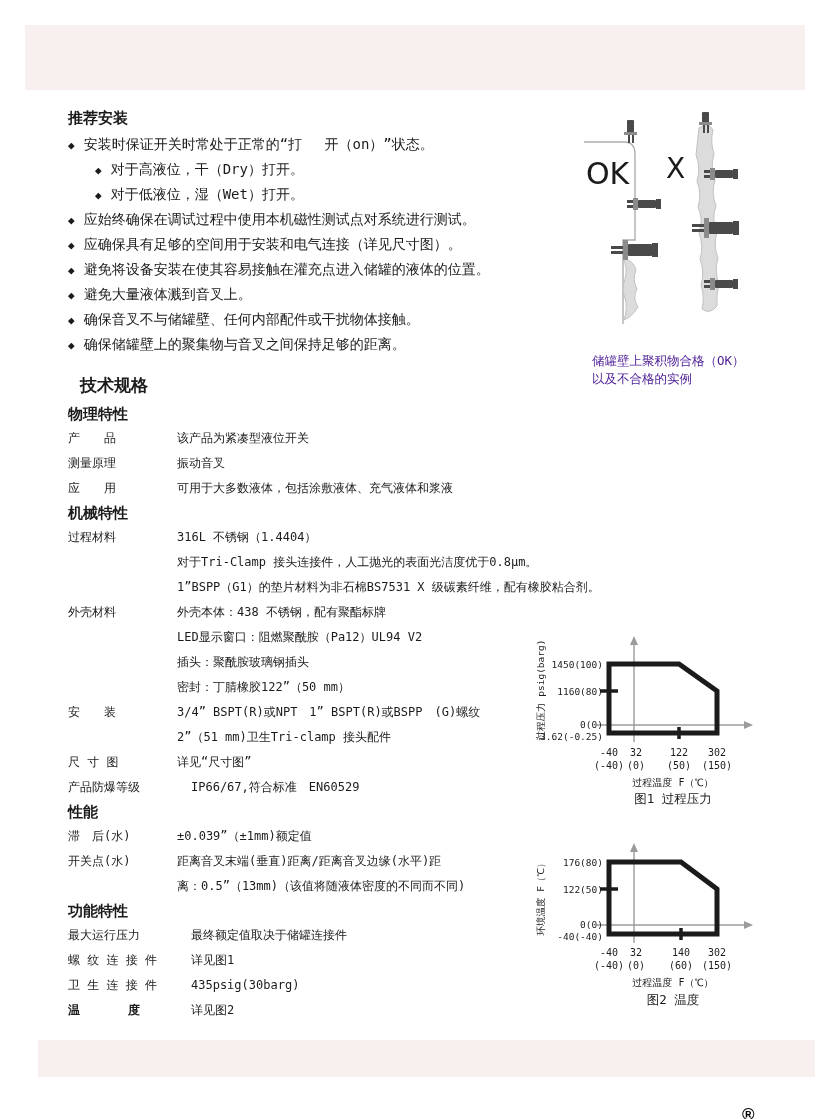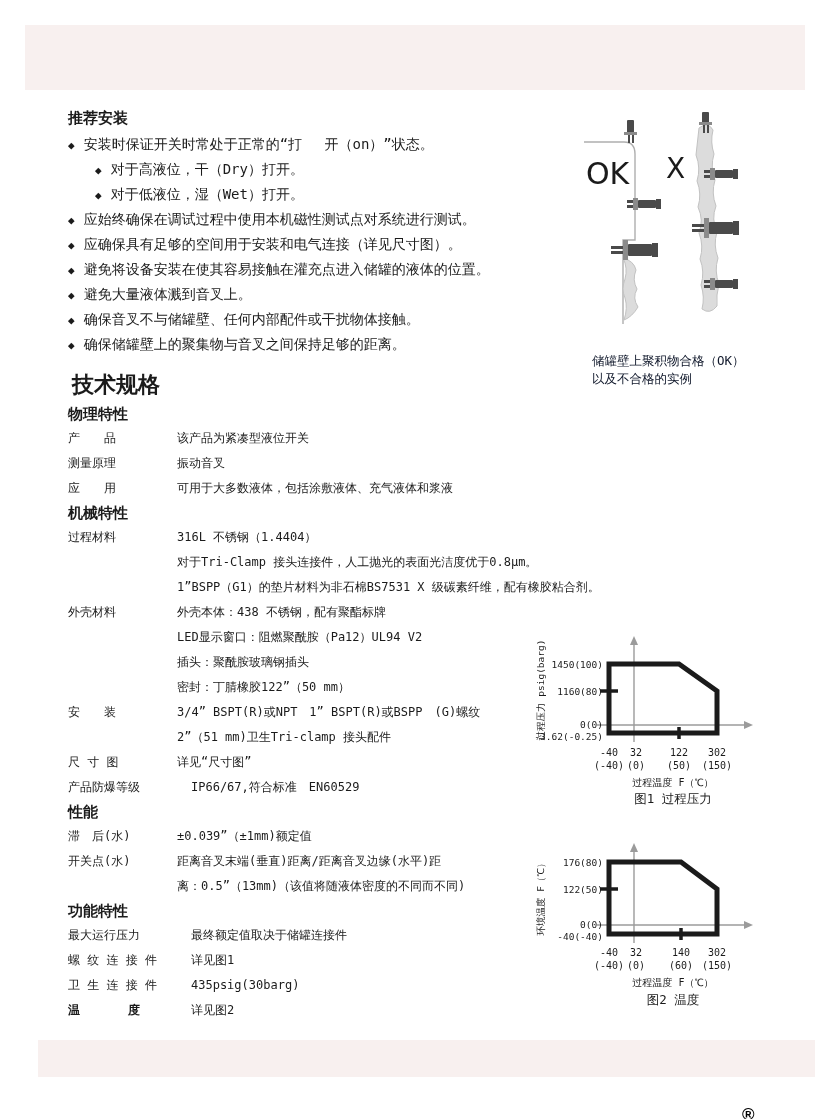--- a/index.html
+++ b/index.html
@@ -9,36 +9,36 @@
     font-family:"DejaVu Sans Mono","Liberation Serif",serif;
     color:#1b1b1b;
   }
   .band{position:absolute;background:#f8f0ef;}
   .band-top{left:25px;top:25px;width:780px;height:65px;}
   .band-bottom{left:38px;top:1040px;width:777px;height:37px;}
 
   
   .install{position:absolute;left:68px;top:106px;width:515px;}
   .h2{font-size:15px;font-weight:bold;line-height:24px;margin:0;font-family:Liberation Serif, serif;}
-  .h1{font-size:22px;font-weight:bold;line-height:26px;margin:0 0 4px 4px;}
+  .h1{font-size:17px;font-weight:bold;line-height:26px;margin:0 0 4px 12px;}
   .bullets{margin:2px 0 0 0;padding:0;list-style:none;}
   .bullets li{font-size:14px;line-height:25px;white-space:nowrap;display:flex;}
   .bullets li .blt{font-size:11px;margin-right:9px;position:relative;top:1px;}
   .bullets li.lvl2{padding-left:27px;}
 
   .specs{position:absolute;left:68px;top:372px;width:700px;}
   .specs .h2{}
   .srow{display:flex;font-size:12px;line-height:25px;}
   .srow .lbl{flex:0 0 88px;white-space:nowrap;}
   .srow .val{margin-left:21px;white-space:nowrap;}
   .srow .val div{white-space:nowrap;}
 
   
   .diagram{position:absolute;left:578px;top:112px;width:225px;}
-  .diagram .caption{font-size:12.5px;line-height:18px;margin-top:4px;color:#0f172a;}
+  .diagram .caption{font-size:12.5px;line-height:18px;margin-top:4px;color:#4c1d95;}
   .oktext{font-family:"DejaVu Sans",sans-serif;}
 
   
   .chart{position:absolute;}
   .chart1{left:533px;top:628px;}
   .chart2{left:533px;top:841px;}
   svg text{fill:#1b1b1b;font-family:"DejaVu Sans Mono","Liberation Serif",serif;}
   .env{fill:none;stroke:#1b1b1b;stroke-width:5;}
   .axis{stroke:#9b9b9b;stroke-width:1.4;fill:none;}
   .axhead{fill:#9b9b9b;stroke:none;}

